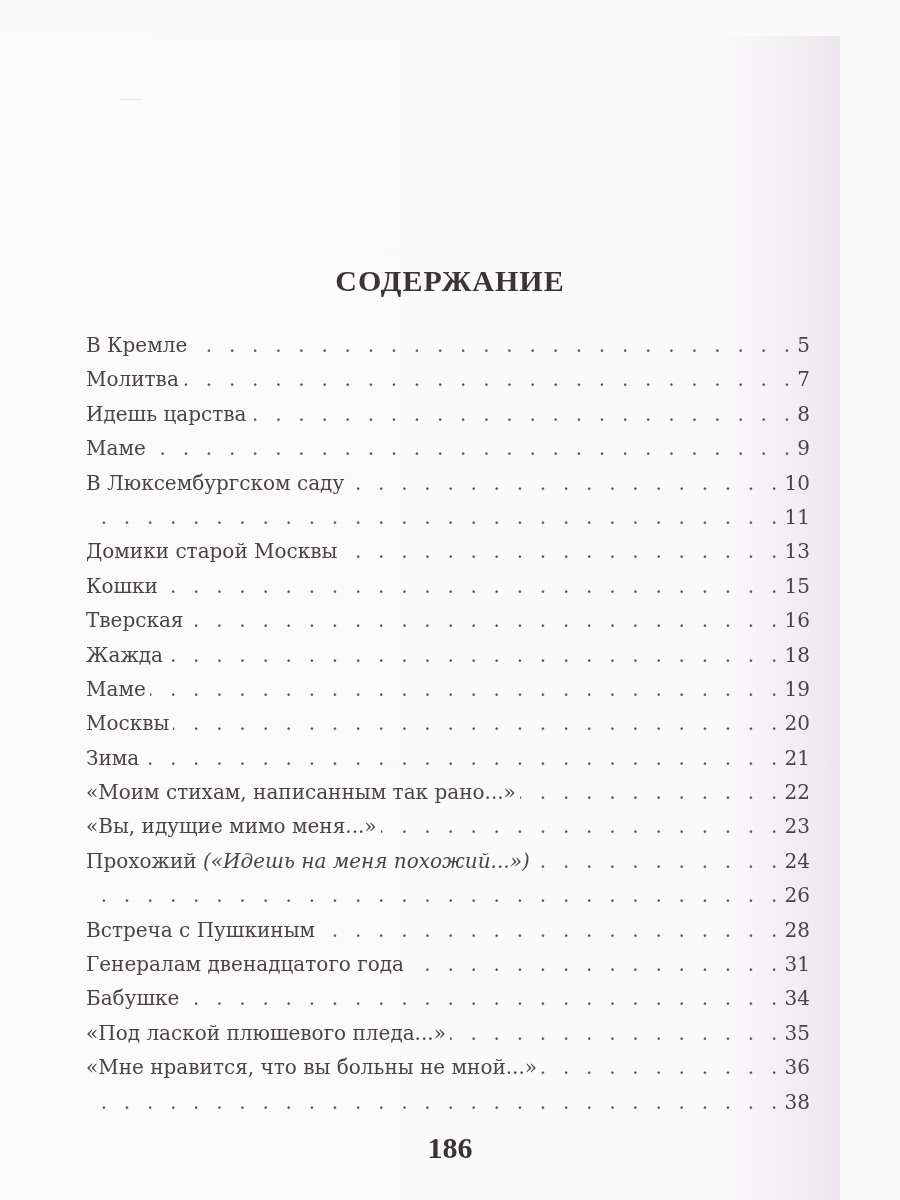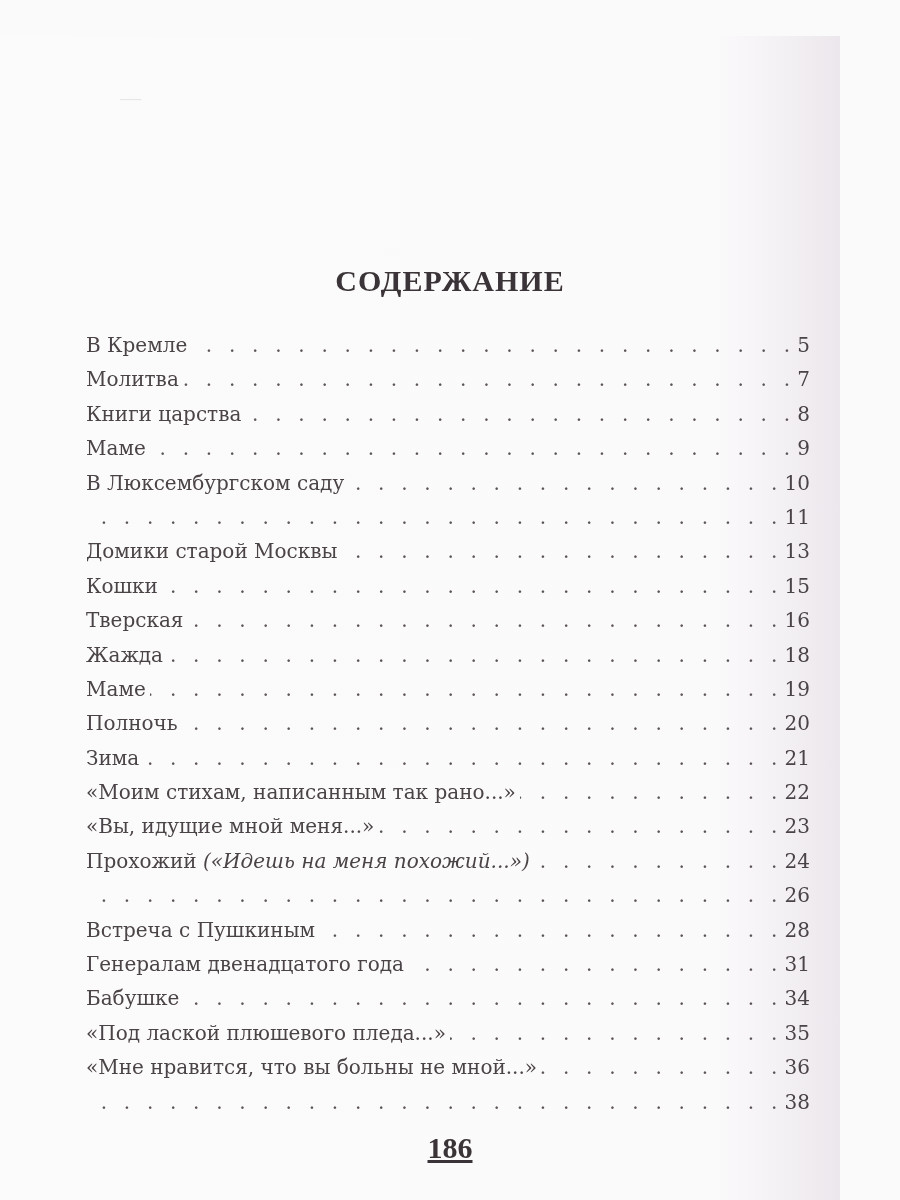--- a/index.html
+++ b/index.html
@@ -89,21 +89,20 @@
     .folio {
       position: absolute;
       left: 0;
       width: 900px;
       top: 1095px;
       text-align: center;
       font-family: "Liberation Serif", serif;
       font-weight: bold;
       font-size: 30px;
       color: #3a3337;
-      text-decoration: underline;
     }
   </style>
 </head>
 <body>
 
 <div class="page">
 
   <div class="bleed">
     <div class="ln" style="left:120px; top:50px;">—</div>
     <div class="ln" style="left:300px; top:80px;">&nbsp;</div>
@@ -116,21 +115,21 @@
       <span class="toc-title">В Кремле</span>
       <span class="leader">. . . . . . . . . . . . . . . . . . . . . . . . . . . . . . . . . . . . . . . . . . . . . . . . . . . . . . . . . . . . . . . . . . . . . . . . . . . . . . . . . .</span>
       <span class="page-num">5</span>
     </li>
     <li class="toc-row">
       <span class="toc-title">Молитва</span>
       <span class="leader">. . . . . . . . . . . . . . . . . . . . . . . . . . . . . . . . . . . . . . . . . . . . . . . . . . . . . . . . . . . . . . . . . . . . . . . . . . . . . . . . . .</span>
       <span class="page-num">7</span>
     </li>
     <li class="toc-row">
-      <span class="toc-title">Книги царства</span>
+      <span class="toc-title">Идешь царства</span>
       <span class="leader">. . . . . . . . . . . . . . . . . . . . . . . . . . . . . . . . . . . . . . . . . . . . . . . . . . . . . . . . . . . . . . . . . . . . . . . . . . . . . . . . . .</span>
       <span class="page-num">8</span>
     </li>
     <li class="toc-row">
       <span class="toc-title">Маме</span>
       <span class="leader">. . . . . . . . . . . . . . . . . . . . . . . . . . . . . . . . . . . . . . . . . . . . . . . . . . . . . . . . . . . . . . . . . . . . . . . . . . . . . . . . . .</span>
       <span class="page-num">9</span>
     </li>
     <li class="toc-row">
       <span class="toc-title">В Люксембургском саду</span>
@@ -160,36 +159,36 @@
       <span class="toc-title">Жажда</span>
       <span class="leader">. . . . . . . . . . . . . . . . . . . . . . . . . . . . . . . . . . . . . . . . . . . . . . . . . . . . . . . . . . . . . . . . . . . . . . . . . . . . . . . . . .</span>
       <span class="page-num">18</span>
     </li>
     <li class="toc-row">
       <span class="toc-title">Маме</span>
       <span class="leader">. . . . . . . . . . . . . . . . . . . . . . . . . . . . . . . . . . . . . . . . . . . . . . . . . . . . . . . . . . . . . . . . . . . . . . . . . . . . . . . . . .</span>
       <span class="page-num">19</span>
     </li>
     <li class="toc-row">
-      <span class="toc-title">Полночь</span>
+      <span class="toc-title">Москвы</span>
       <span class="leader">. . . . . . . . . . . . . . . . . . . . . . . . . . . . . . . . . . . . . . . . . . . . . . . . . . . . . . . . . . . . . . . . . . . . . . . . . . . . . . . . . .</span>
       <span class="page-num">20</span>
     </li>
     <li class="toc-row">
       <span class="toc-title">Зима</span>
       <span class="leader">. . . . . . . . . . . . . . . . . . . . . . . . . . . . . . . . . . . . . . . . . . . . . . . . . . . . . . . . . . . . . . . . . . . . . . . . . . . . . . . . . .</span>
       <span class="page-num">21</span>
     </li>
     <li class="toc-row">
       <span class="toc-title">«Моим стихам, написанным так рано...»</span>
       <span class="leader">. . . . . . . . . . . . . . . . . . . . . . . . . . . . . . . . . . . . . . . . . . . . . . . . . . . . . . . . . . . . . . . . . . . . . . . . . . . . . . . . . .</span>
       <span class="page-num">22</span>
     </li>
     <li class="toc-row">
-      <span class="toc-title">«Вы, идущие мной меня...»</span>
+      <span class="toc-title">«Вы, идущие мимо меня...»</span>
       <span class="leader">. . . . . . . . . . . . . . . . . . . . . . . . . . . . . . . . . . . . . . . . . . . . . . . . . . . . . . . . . . . . . . . . . . . . . . . . . . . . . . . . . .</span>
       <span class="page-num">23</span>
     </li>
     <li class="toc-row">
       <span class="toc-title"><span>Прохожий </span><em>(«Идешь на меня похожий...»)</em></span>
       <span class="leader">. . . . . . . . . . . . . . . . . . . . . . . . . . . . . . . . . . . . . . . . . . . . . . . . . . . . . . . . . . . . . . . . . . . . . . . . . . . . . . . . . .</span>
       <span class="page-num">24</span>
     </li>
     <li class="toc-row">
       <span class="leader">. . . . . . . . . . . . . . . . . . . . . . . . . . . . . . . . . . . . . . . . . . . . . . . . . . . . . . . . . . . . . . . . . . . . . . . . . . . . . . . . . .</span>

